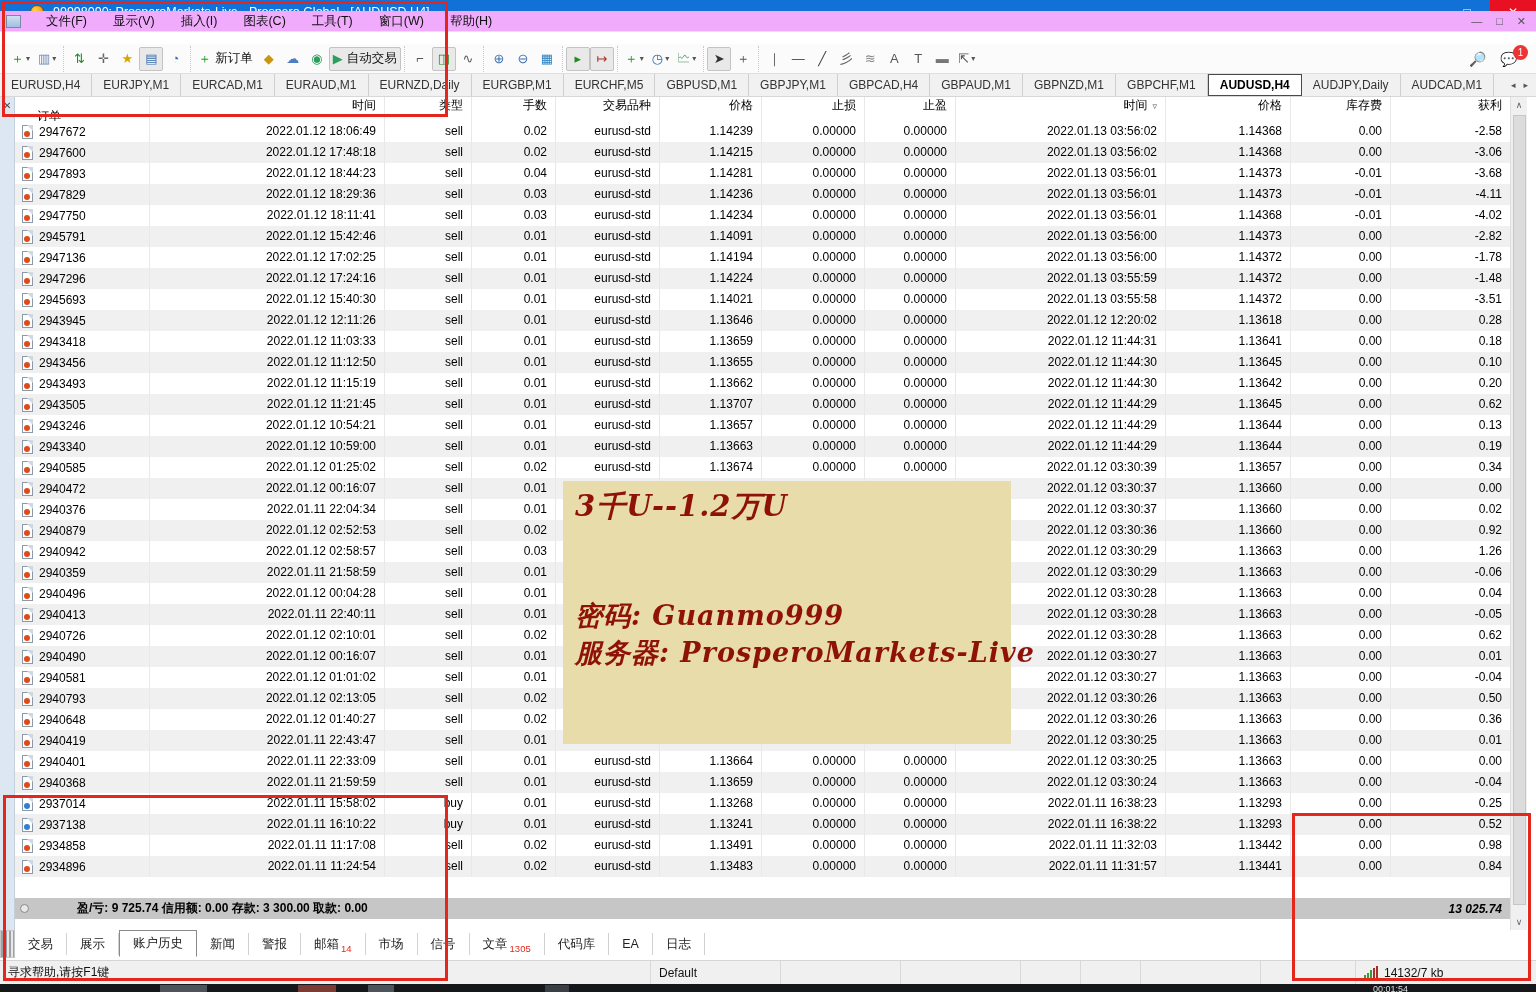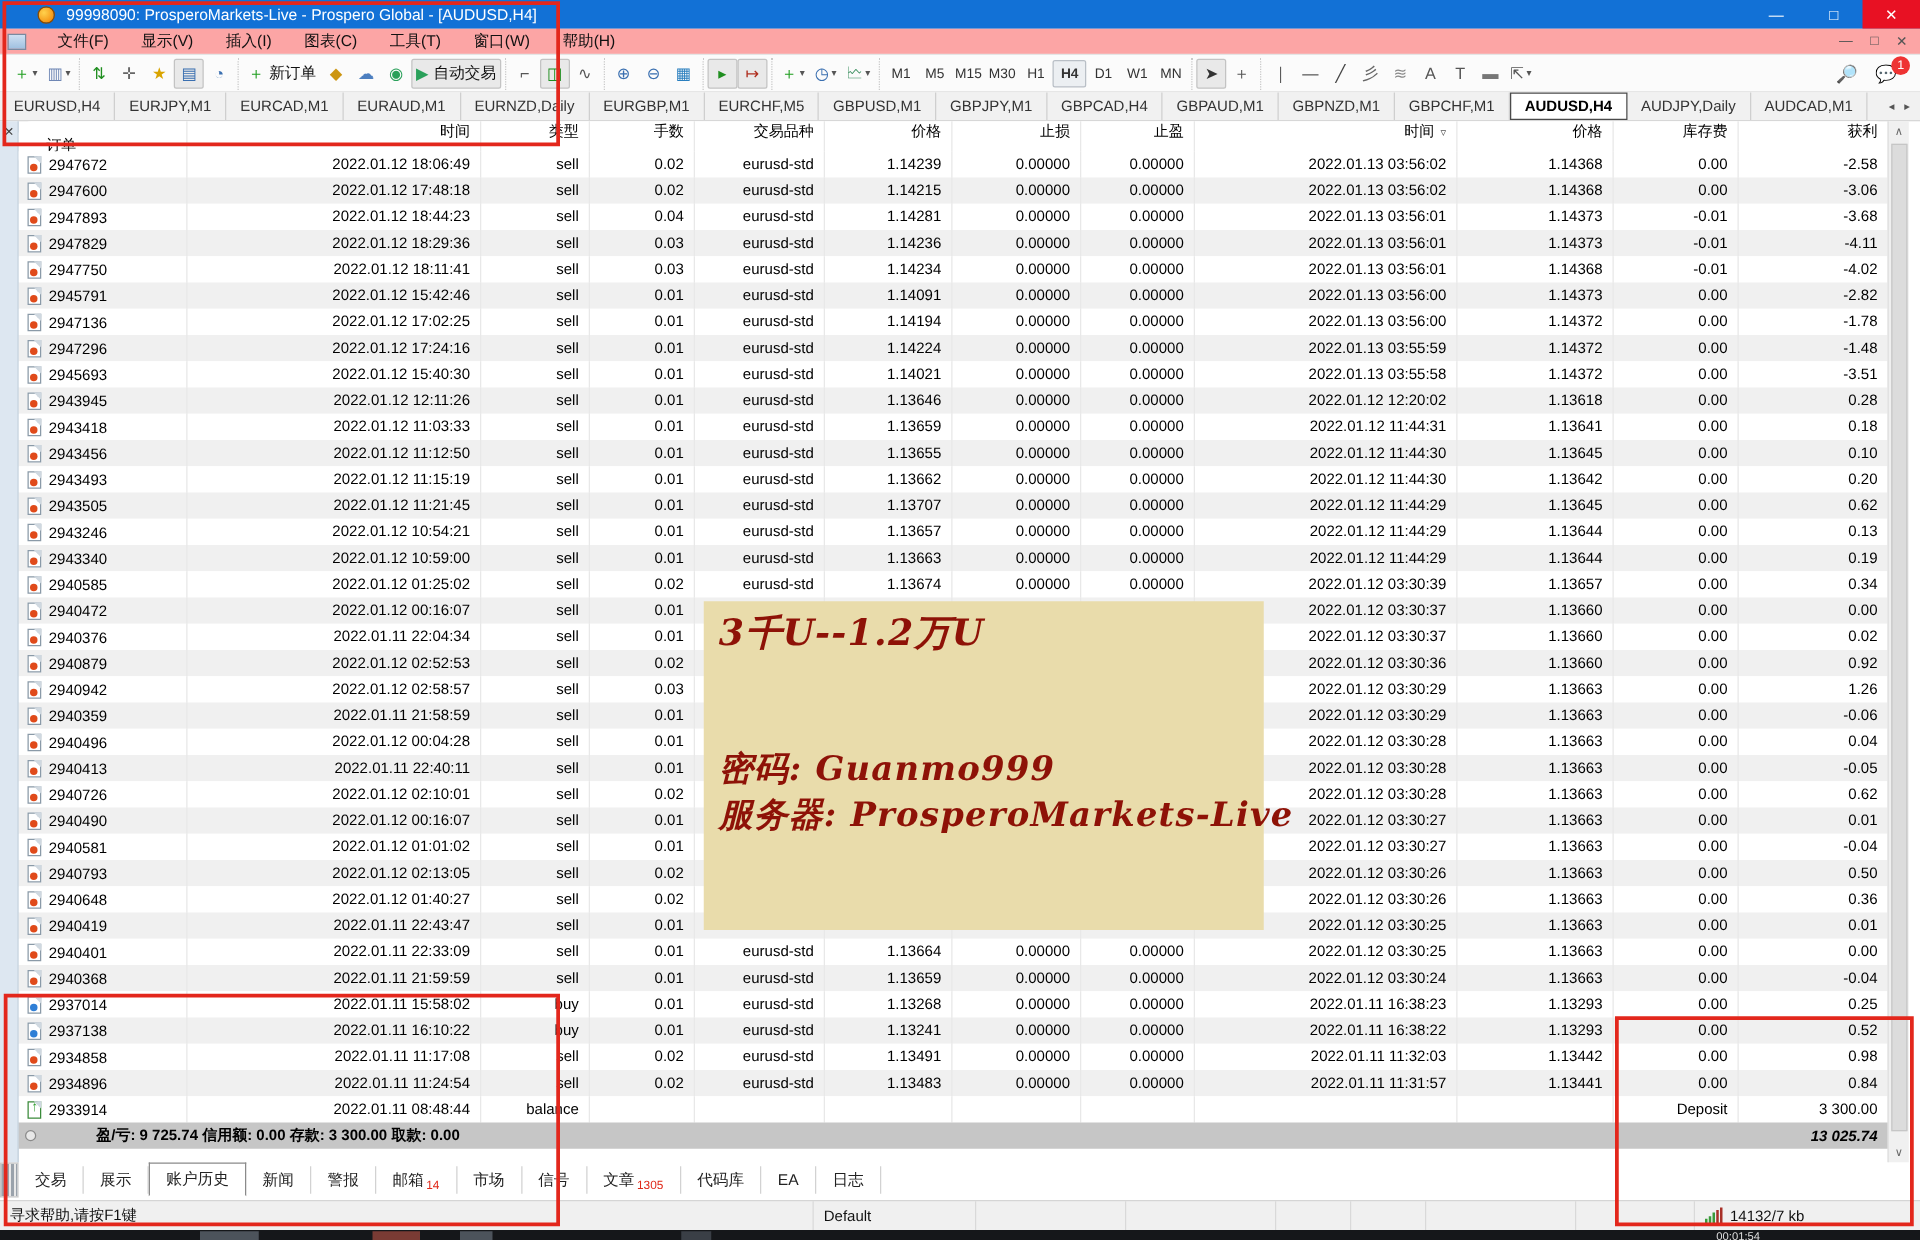--- a/index.html
+++ b/index.html
@@ -8,21 +8,21 @@
 
   
   .titlebar { position:absolute; left:0; top:0; width:1536px; height:23px; background:#1271d6; display:flex; align-items:center; }
   .app-logo { width:14px; height:14px; border-radius:50%; background:radial-gradient(circle at 35% 35%, #ffd24d, #f07d00); margin:0 9px 0 30px; border:1px solid #8a4a00; }
   .title-text { color:#ffffff; font-size:12.5px; }
   .win-controls { margin-left:auto; display:flex; height:100%; }
   .win-btn { width:46px; height:100%; color:#fff; font-size:12px; display:flex; align-items:center; justify-content:center; }
   .win-btn.close { background:#e81123; }
 
   
-  .menubar { position:absolute; left:0; top:23px; width:1536px; height:21px; background:#fca5a5; border-bottom:1px solid #e5e5e5; display:flex; align-items:center; font-size:12.5px; }
+  .menubar { position:absolute; left:0; top:11px; width:1536px; height:21px; background:#f0abfc; border-bottom:1px solid #e5e5e5; display:flex; align-items:center; font-size:12.5px; }
   .doc-ico { width:15px; height:13px; border:1px solid #7a8aa0; background:linear-gradient(#cfe0f2,#9fc0e0); margin:0 12px 0 6px; }
   .menu-item { padding:0 13px; height:100%; display:flex; align-items:center; color:#111; }
   .mdi-controls { margin-left:auto; display:flex; gap:14px; padding-right:10px; color:#555; font-size:11px; }
 
   
   .toolbar { position:absolute; left:0; top:44px; width:1536px; height:30px; background:#fbfbfb; border-bottom:1px solid #e0e0e0; display:flex; align-items:center; padding:0 4px; }
   .tgroup { display:flex; align-items:center; height:26px; padding:0 3px; border-right:1px dotted #c9c9c9; }
   .tgroup.last { border-right:none; }
   .tbtn { min-width:24px; height:24px; display:flex; align-items:center; justify-content:center; font-size:13px; border:1px solid transparent; border-radius:2px; padding:0 3px; white-space:nowrap; }
   .tbtn.pressed { background:#e9e9e9; border-color:#c3c3c3; }
@@ -220,31 +220,20 @@
         </div>
         <div class="tbtn">
           <span style="color: rgb(58, 111, 176);">◷</span>
           <span class="caret">▾</span>
         </div>
         <div class="tbtn">
           <span style="color: rgb(58, 143, 95);">🗠</span>
           <span class="caret">▾</span>
         </div>
       </div>
-    </div>
-  <div class="tgroup" id="tb-timeframes">
-      <div class="tf-btn">M1</div>
-      <div class="tf-btn">M5</div>
-      <div class="tf-btn">M15</div>
-      <div class="tf-btn">M30</div>
-      <div class="tf-btn">H1</div>
-      <div class="tf-btn active">H4</div>
-      <div class="tf-btn">D1</div>
-      <div class="tf-btn">W1</div>
-      <div class="tf-btn">MN</div>
     </div>
   <div class="tgroup" id="tb-cursor">
       <div class="tbtn pressed">
         <span style="color: rgb(51, 51, 51);">➤</span>
       </div>
       <div class="tbtn">
         <span style="color: rgb(85, 85, 85);">＋</span>
       </div>
     </div>
   <div class="tgroup last" id="tb-draw">
@@ -934,37 +923,20 @@
       <div class="cell c2">sell</div>
       <div class="cell c3">0.02</div>
       <div class="cell c4">eurusd-std</div>
       <div class="cell c5">1.13483</div>
       <div class="cell c6">0.00000</div>
       <div class="cell c7">0.00000</div>
       <div class="cell c8">2022.01.11 11:31:57</div>
       <div class="cell c9">1.13441</div>
       <div class="cell c10">0.00</div>
       <div class="cell c11">0.84</div>
-    </div>
-    <div class="trow">
-      <div class="cell c0 left">
-        <span class="doc balance"></span>
-        <span>2933914</span>
-      </div>
-      <div class="cell c1">2022.01.11 08:48:44</div>
-      <div class="cell c2">balance</div>
-      <div class="cell c3"></div>
-      <div class="cell c4"></div>
-      <div class="cell c5"></div>
-      <div class="cell c6"></div>
-      <div class="cell c7"></div>
-      <div class="cell c8"></div>
-      <div class="cell c9"></div>
-      <div class="cell c10">Deposit</div>
-      <div class="cell c11">3 300.00</div>
     </div>
   </div>
 
 <div class="vscroll">
   <div class="up">∧</div>
   <div class="thumb"></div>
   <div class="down">∨</div>
 </div>
 
 <div class="summary">

